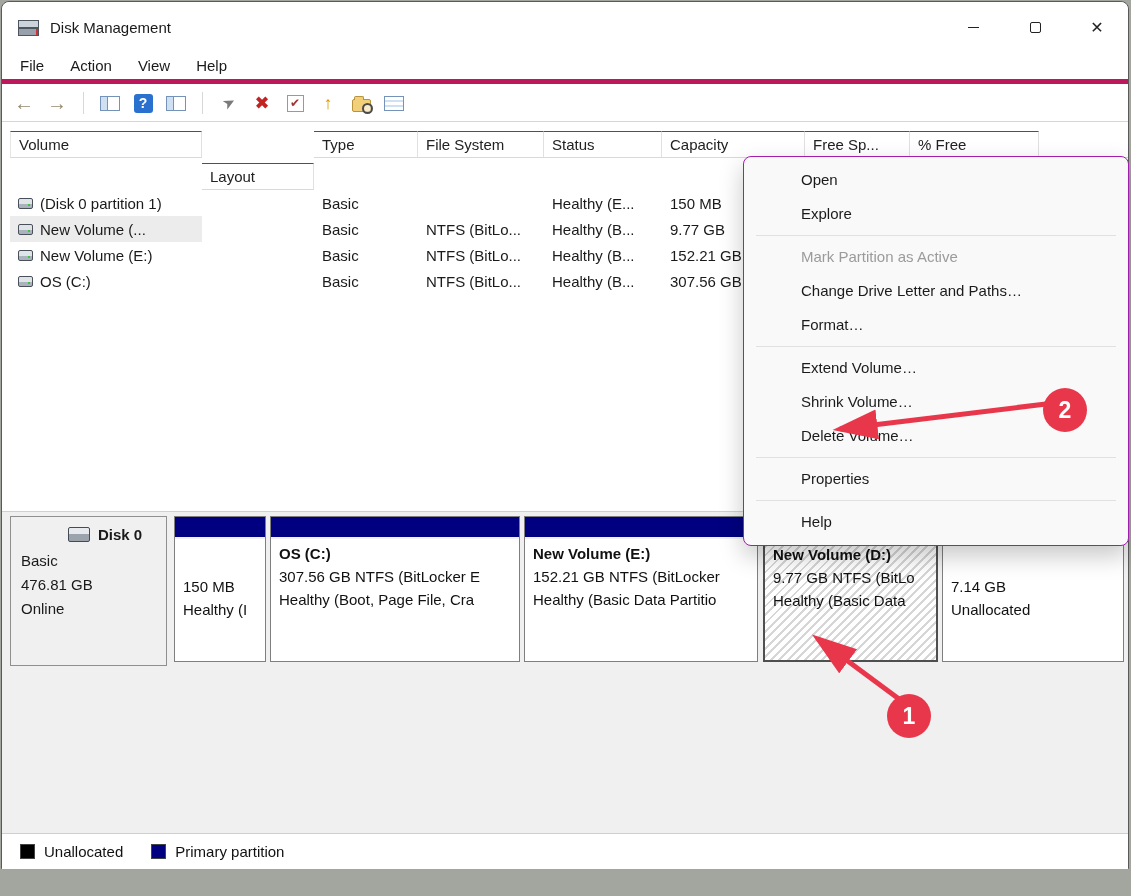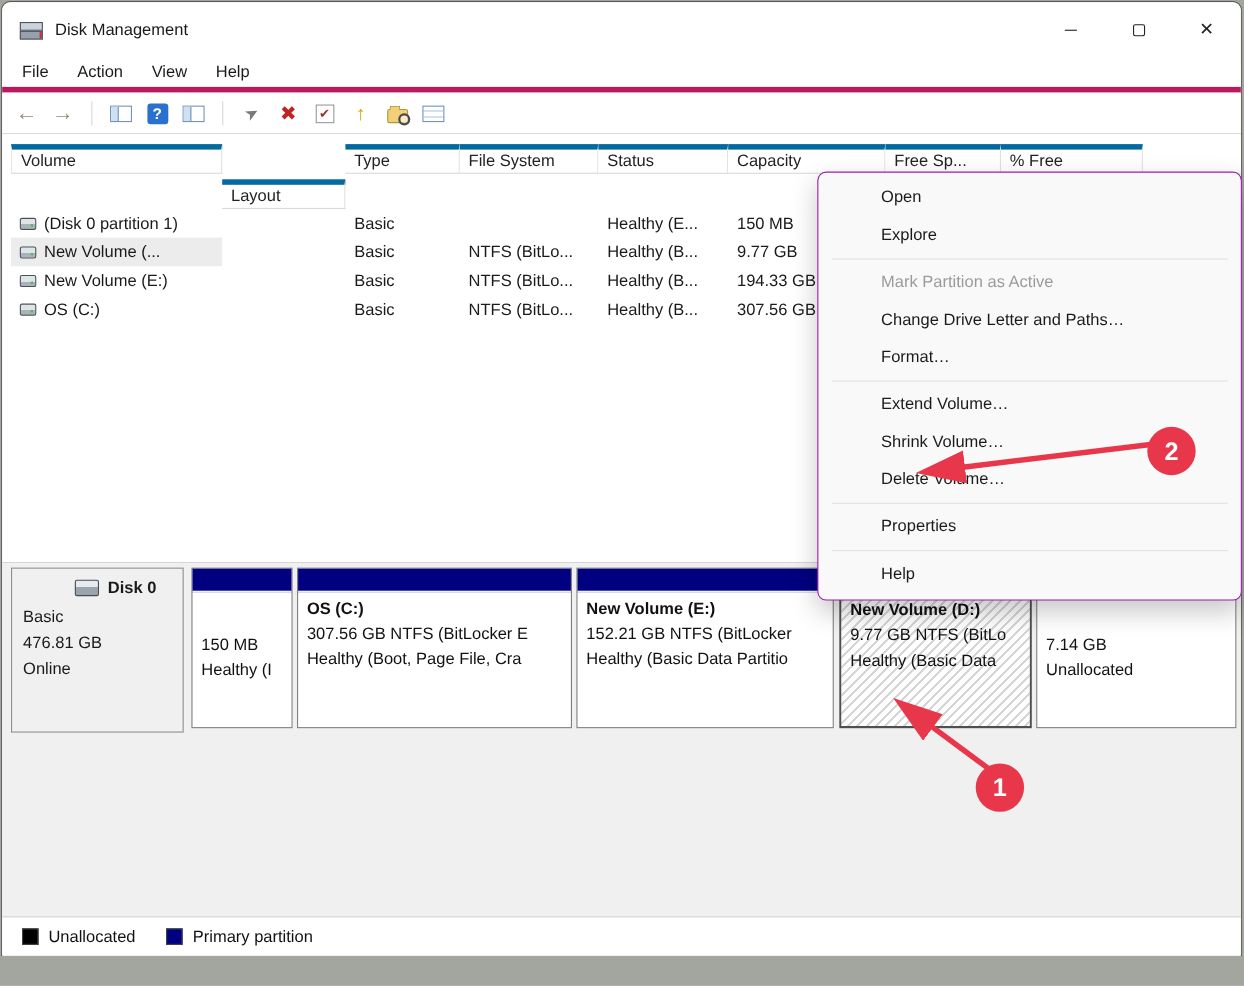--- a/index.html
+++ b/index.html
@@ -55,21 +55,21 @@
                         border:2px solid #4a4a4a; border-radius:50%; background:rgba(255,255,255,.6); }
   .icon-form { width:20px; height:15px; border:1px solid #7593b8;
                background:repeating-linear-gradient(180deg,#fff 0 3px,#cfe0f2 3px 5px); }
 
   
   .listview { position:absolute; left:0; top:120px; right:0; height:390px; background:#fff;
               padding:9px 0 0 8px; border-bottom:1px solid #d0d0d0; }
   .lv-header { display:flex; }
   .hcell { height:27px; display:flex; align-items:center; padding-left:8px; font-size:15px;
            color:#222; background:#fff; border-right:1px solid #e0e0e0; border-bottom:1px solid #d9d9d9;
-           border-top:5px solid #0369a1; overflow:hidden; white-space:nowrap; }
+           border-top:1px solid #0369a1; overflow:hidden; white-space:nowrap; }
   .hcell:first-child { border-left:1px solid #e6e6e6; }
   .hcell.filler { border-right:none; border-top:none; flex:1; }
   .w0{width:192px;} .w1{width:112px;margin-top:32px;} .w2{width:104px;} .w3{width:126px;}
   .w4{width:118px;} .w5{width:143px;} .w6{width:105px;} .w7{width:129px;}
   .lv-row { display:flex; height:26px; }
   .cell { display:flex; align-items:center; padding-left:8px; font-size:15px; color:#1a1a1a;
           white-space:nowrap; overflow:hidden; }
   .cell.vol.focused { background:#ececec; }
   .drive-ico { display:inline-block; width:15px; height:11px; flex:none; margin-right:7px;
                background:linear-gradient(180deg,#dfe4e9 0 5px,#aab2bb 5px 100%);
@@ -220,21 +220,21 @@
       </div>
       <div class="lv-row">
         <div class="cell vol w0">
             <span class="drive-ico"></span>
             <span>New Volume (E:)</span>
           </div>
         <div class="cell w1">Simple</div>
         <div class="cell w2">Basic</div>
         <div class="cell w3">NTFS (BitLo...</div>
         <div class="cell w4">Healthy (B...</div>
-        <div class="cell w5">194.33 GB</div>
+        <div class="cell w5">152.21 GB</div>
       </div>
       <div class="lv-row">
         <div class="cell vol w0">
             <span class="drive-ico"></span>
             <span>OS (C:)</span>
           </div>
         <div class="cell w1">Simple</div>
         <div class="cell w2">Basic</div>
         <div class="cell w3">NTFS (BitLo...</div>
         <div class="cell w4">Healthy (B...</div>

